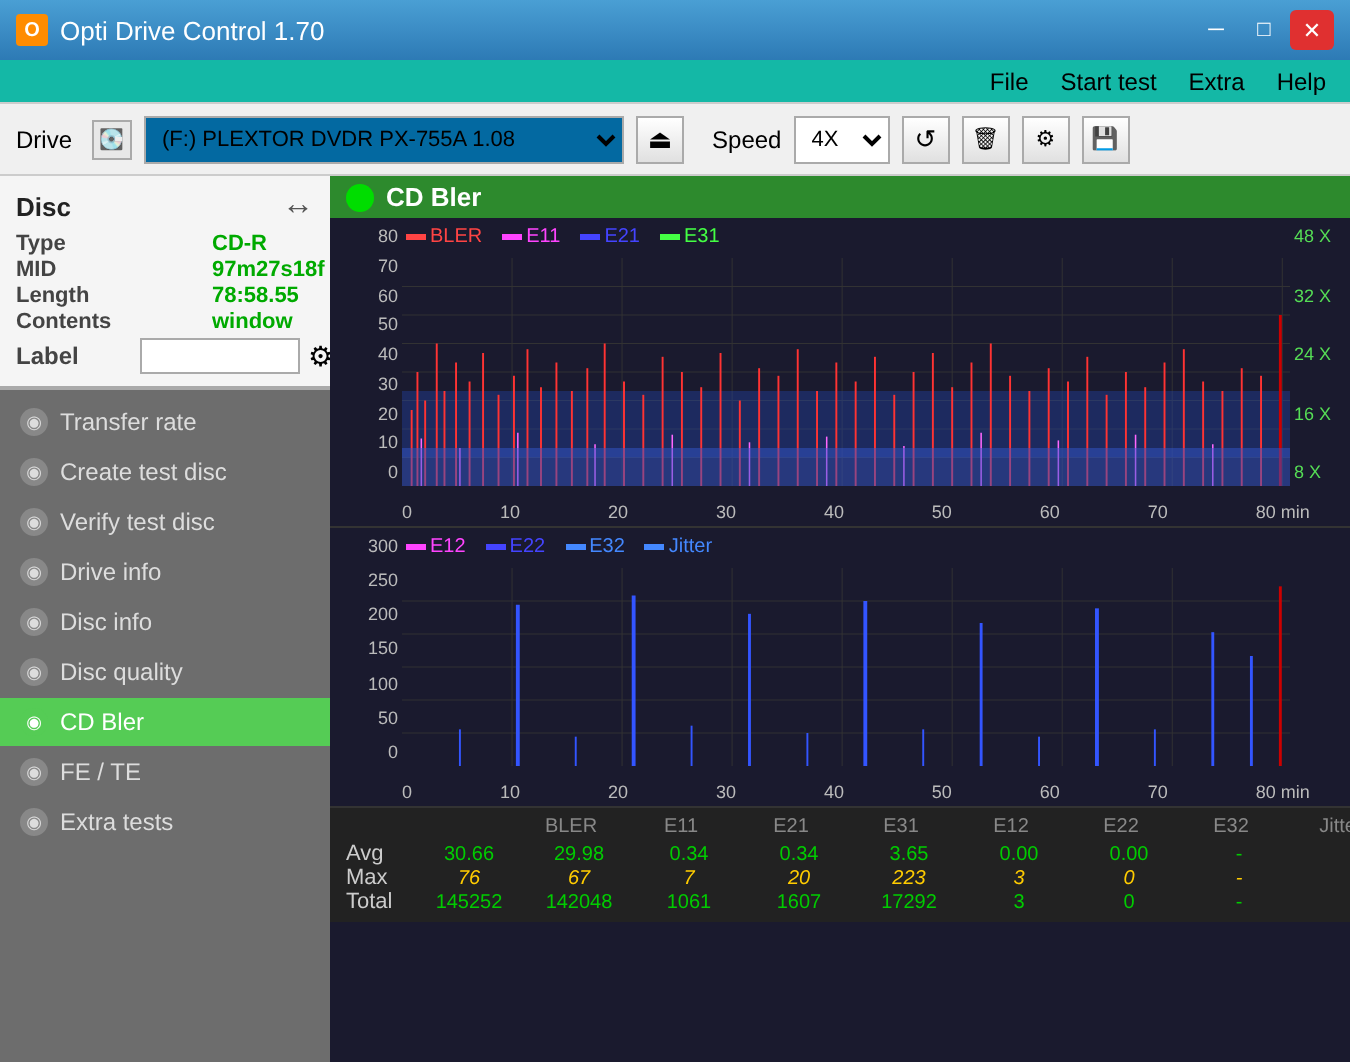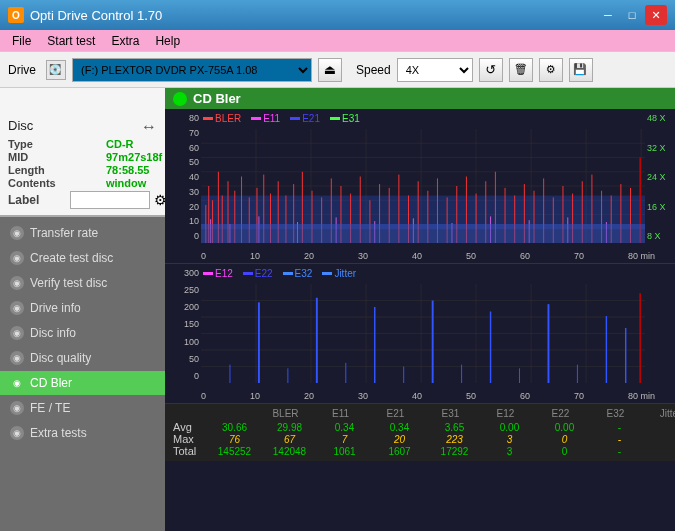--- a/index.html
+++ b/index.html
@@ -17,26 +17,27 @@
     }
     .title-bar-left { display: flex; align-items: center; gap: 6px; }
     .title-bar-icon { width: 16px; height: 16px; background: #ff8c00; border-radius: 2px; display: flex; align-items: center; justify-content: center; font-size: 10px; color: white; font-weight: bold; }
     .title-bar-title { font-size: 13px; font-weight: normal; }
     .title-bar-controls { display: flex; gap: 2px; }
     .tb-btn { width: 22px; height: 20px; display: flex; align-items: center; justify-content: center; font-size: 11px; cursor: pointer; border-radius: 3px; color: white; }
     .tb-btn.close { background: #e03030; }
 
     
     .menu-bar {
-      background: #f9a8d4;
+      background: #14b8a6;
       height: 22px;
       display: flex;
       align-items: center;
       padding: 0 4px;
       border-bottom: 1px solid #ccc;
+      justify-content: flex-end;
     }
     .menu-item { padding: 2px 8px; cursor: pointer; font-size: 12px; }
 
     
     .toolbar {
       background: #f0f0f0;
       height: 36px;
       display: flex;
       align-items: center;
       padding: 0 8px;
@@ -61,21 +62,21 @@
       display: flex; align-items: center; justify-content: center;
       font-size: 13px;
     }
     .speed-label { font-size: 12px; margin-left: 8px; }
     .speed-select {
       height: 24px;
       border: 1px solid #aaa;
       background: white;
       padding: 0 4px;
       font-size: 11px;
-      width: 76px;
+      width: 48px;
     }
 
     
     .main-layout {
       display: flex;
       height: calc(531px - 30px - 22px - 36px);
     }
 
     
     .sidebar {
@@ -87,25 +88,24 @@
     }
     .disc-panel {
       background: #f5f5f5;
       padding: 6px 8px;
       border-bottom: 2px solid #aaa;
     }
     .disc-header {
       display: flex;
       justify-content: space-between;
       align-items: center;
-      font-weight: normal;
+      font-weight: bold;
       font-size: 13px;
       margin-bottom: 4px;
       color: #222;
-      margin-top: 22px;
     }
     .disc-refresh-btn { font-size: 16px; cursor: pointer; color: #555; }
     .disc-row { display: flex; margin-bottom: 1px; font-size: 11px; }
     .disc-key { color: #444; width: 58px; flex-shrink: 0; font-weight: bold; }
     .disc-val { color: #00aa00; font-weight: bold; margin-left: 40px; }
     .label-row { display: flex; align-items: center; gap: 4px; margin-top: 2px; }
     .label-input { height: 18px; width: 80px; border: 1px solid #aaa; padding: 0 2px; font-size: 11px; }
     .label-icon-btn { cursor: pointer; font-size: 14px; }
 
     .sidebar-nav { flex: 1; display: flex; flex-direction: column; gap: 1px; padding: 4px 0; }

